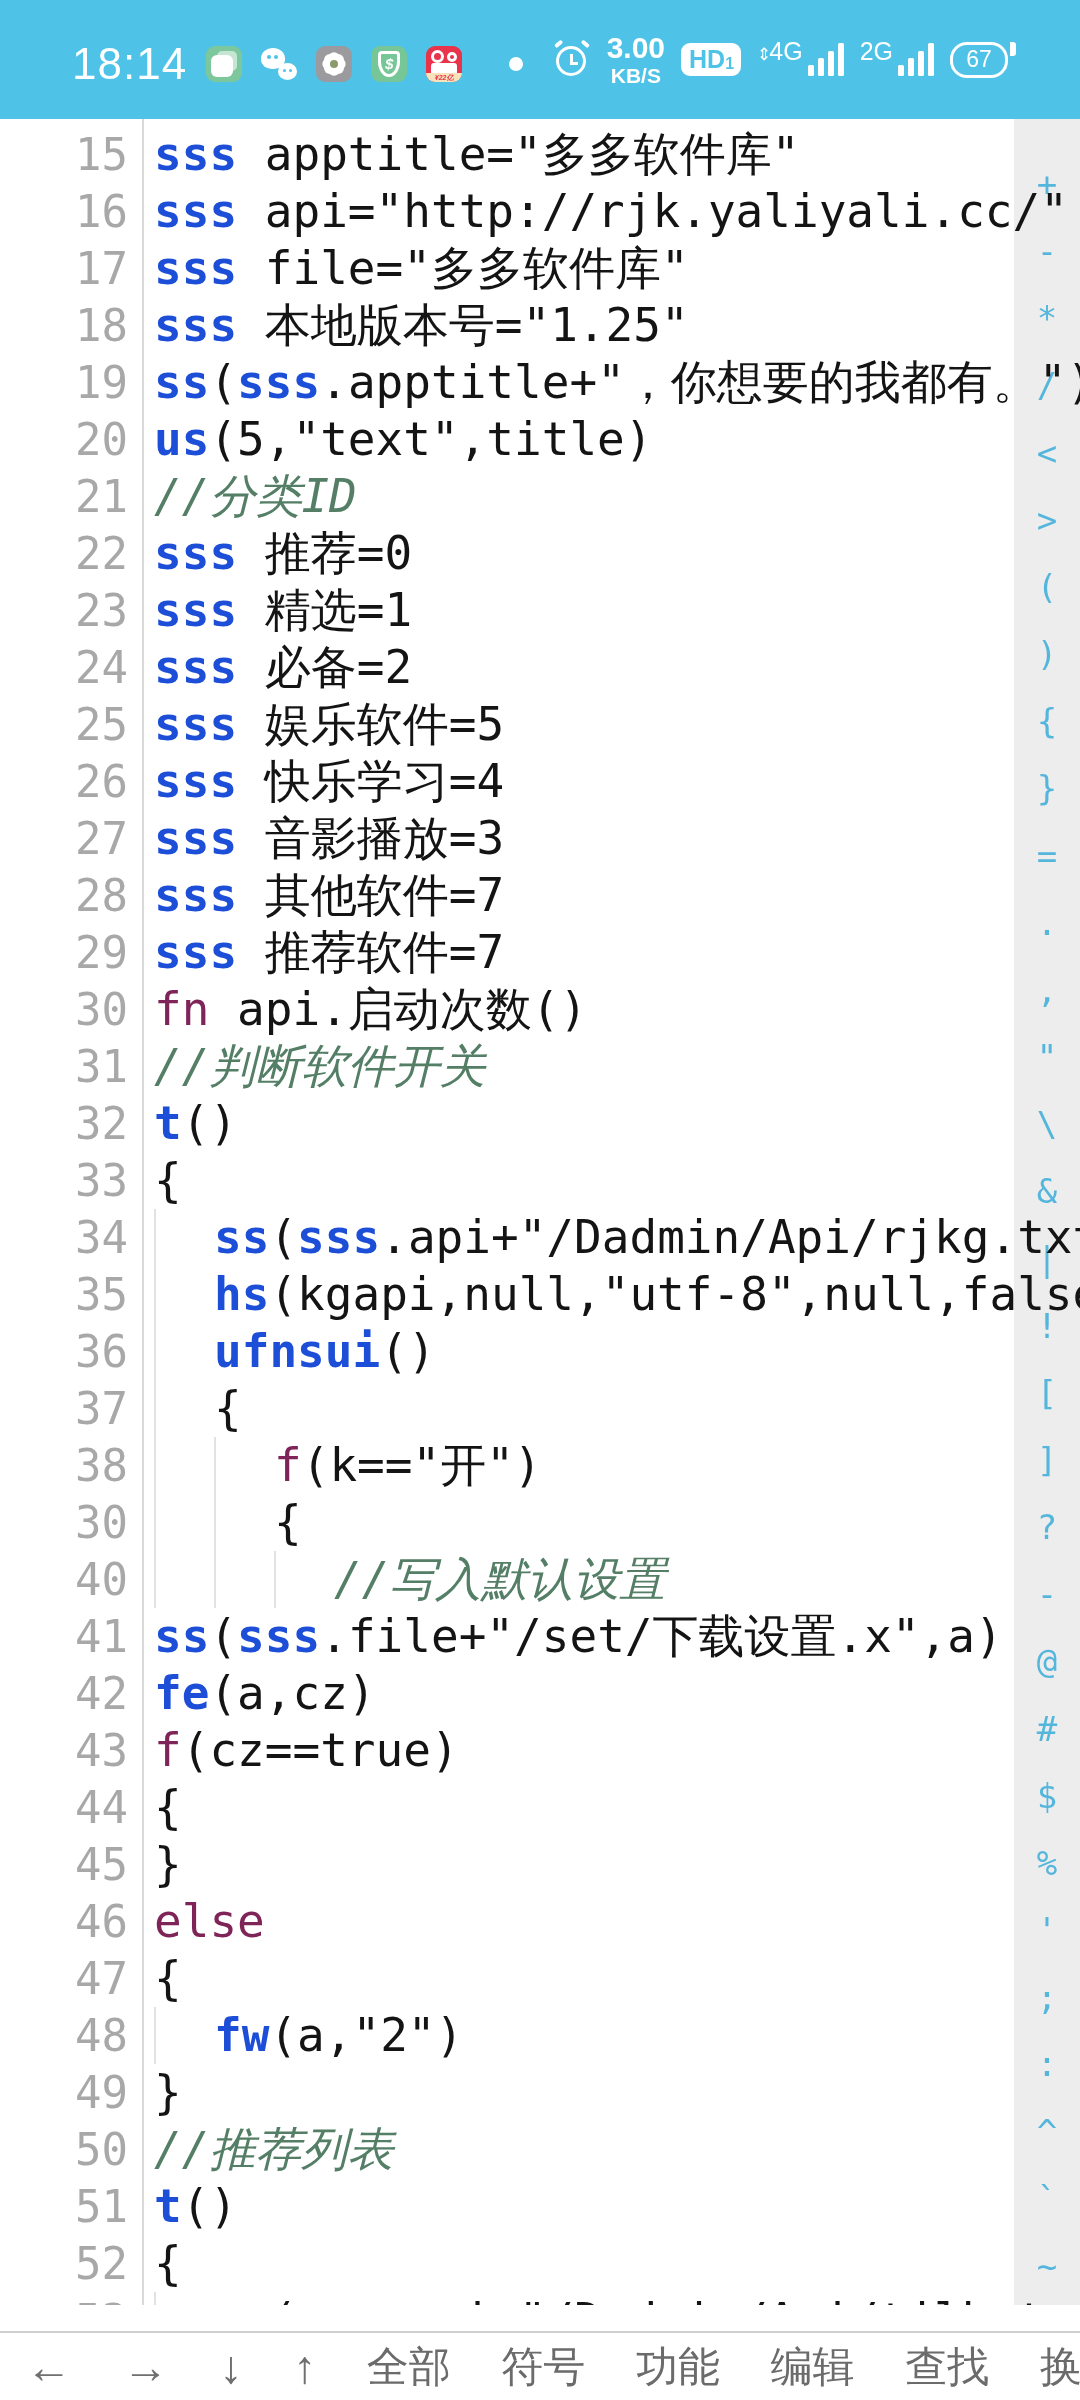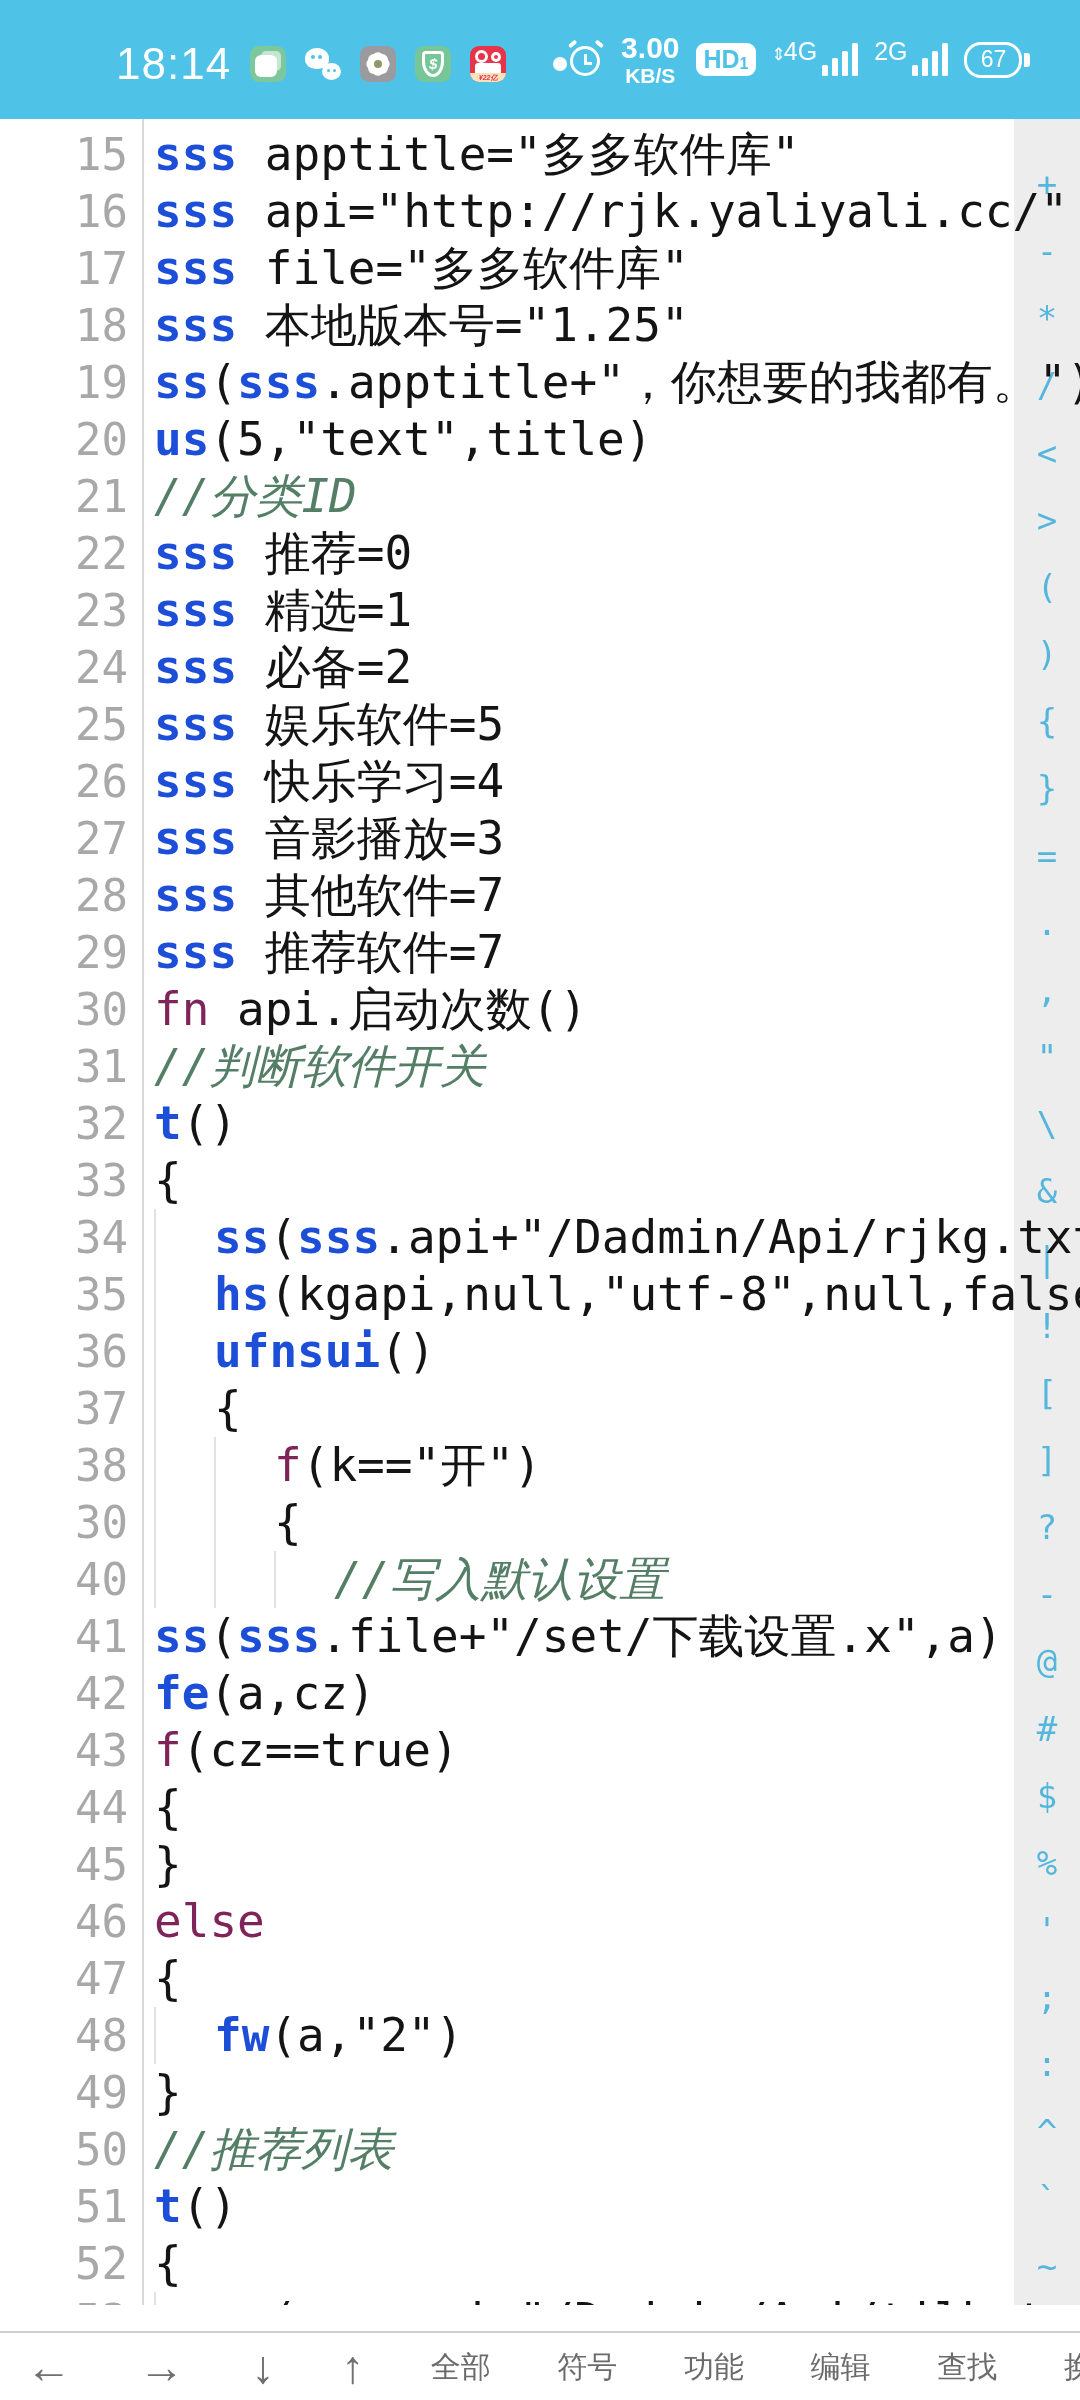--- a/index.html
+++ b/index.html
@@ -7,21 +7,21 @@
     width:1080px;height:2400px;position:relative;overflow:hidden;
     background:#ffffff;font-family:"Liberation Sans",sans-serif;
     -webkit-font-smoothing:antialiased;
   }
   
   .statusbar{
     position:absolute;top:0;left:0;width:1080px;height:119px;
     background:#4ec3e7;z-index:30;display:flex;align-items:center;
     color:#fff;
   }
-  .sb-left{display:flex;align-items:center;gap:19px;padding-left:116px;margin-top:8px;}
+  .sb-left{display:flex;align-items:center;gap:19px;padding-left:72px;margin-top:8px;}
   .sb-time{font-size:44px;letter-spacing:1px;}
   .appicon{width:36px;height:36px;border-radius:9px;position:relative;flex:0 0 auto;}
   .ic-copy{background:#7cc79b;}
   .ic-copy .sq1{position:absolute;right:5px;top:5px;width:20px;height:20px;background:rgba(255,255,255,.55);border-radius:5px;}
   .ic-copy .sq2{position:absolute;left:5px;bottom:5px;width:22px;height:22px;background:#fff;border-radius:6px;}
   .ic-wechat{background:transparent;}
   .ic-wechat .b1{position:absolute;left:0;top:2px;width:24px;height:21px;background:#fff;border-radius:50% 50% 46% 46%;}
   .ic-wechat .b2{position:absolute;right:0;bottom:2px;width:19px;height:17px;background:#fff;border-radius:50%;}
   .ic-wechat .e1,.ic-wechat .e2{position:absolute;width:4px;height:4px;border-radius:50%;background:#4ec3e7;}
   .ic-wechat .e1{left:6px;top:9px;}
@@ -54,21 +54,21 @@
   .speed .v{font-size:30px;font-weight:bold;}
   .speed .u{font-size:21px;font-weight:bold;margin-top:2px;}
   .hdbadge{background:#fff;color:#4ec3e7;font-weight:bold;font-size:25px;
       border-radius:9px;padding:4px 7px 4px 8px;line-height:1;display:flex;align-items:flex-end;}
   .hdbadge small{font-size:16px;font-weight:bold;}
   .sig{display:flex;align-items:flex-end;gap:3px;}
   .sig .lbl{font-size:25px;font-weight:normal;line-height:1;margin-right:2px;position:relative;top:-12px;}
   .sig .lbl .updown{font-size:17px;letter-spacing:-2px;}
   .bars{display:flex;align-items:flex-end;gap:4px;}
   .bars i{display:block;width:6px;background:#fff;border-radius:1.5px;}
-  .battery{display:flex;align-items:center;}
+  .battery{display:flex;align-items:flex-start;}
   .batt-body{width:58px;height:36px;border:3.5px solid #fff;border-radius:17px;box-sizing:border-box;
       display:flex;align-items:center;justify-content:center;font-size:23px;color:#fff;}
   .batt-nub{width:6px;height:14px;background:#fff;border-radius:0 3px 3px 0;margin-left:2px;}
   
   .symbol-strip{
     position:absolute;left:1014px;top:119px;width:66px;height:2186px;
     background:#ededee;z-index:1;display:flex;flex-direction:column;
     justify-content:space-between;align-items:center;
     padding:48px 0 22px 0;box-sizing:border-box;
   }
@@ -97,21 +97,21 @@
   .bottombar{
     position:absolute;left:0;top:2305px;width:1080px;height:95px;
     background:#ffffff;z-index:30;
   }
   .bottombar .divider{position:absolute;left:0;top:26px;width:1080px;height:2px;background:#cfcfcf;}
   .toolbar-row{
     position:absolute;left:0;top:28px;width:1150px;height:67px;
     display:flex;align-items:center;justify-content:space-between;
     padding:0 26px;box-sizing:border-box;color:#6b6b6b;
   }
-  .tb-item{font-size:30px;line-height:1;flex:0 0 auto;}
+  .tb-item{font-size:42px;line-height:1;flex:0 0 auto;}
   .tb-arrow{font-size:46px;color:#707070;}
 </style>
 </head>
 <body>
 
 <div class="code-lines">
     <div class="code-line"><span class="gutter-num">14</span><span class="code-text"><span class="tok-cm">//软件设置</span></span></div>
     <div class="code-line"><span class="gutter-num">15</span><span class="code-text"><span class="tok-kw">sss</span><span class="tok-pl"> apptitle="多多软件库"</span></span></div>
     <div class="code-line"><span class="gutter-num">16</span><span class="code-text"><span class="tok-kw">sss</span><span class="tok-pl"> api="http://rjk.yaliyali.cc/"</span></span></div>
     <div class="code-line"><span class="gutter-num">17</span><span class="code-text"><span class="tok-kw">sss</span><span class="tok-pl"> file="多多软件库"</span></span></div>

